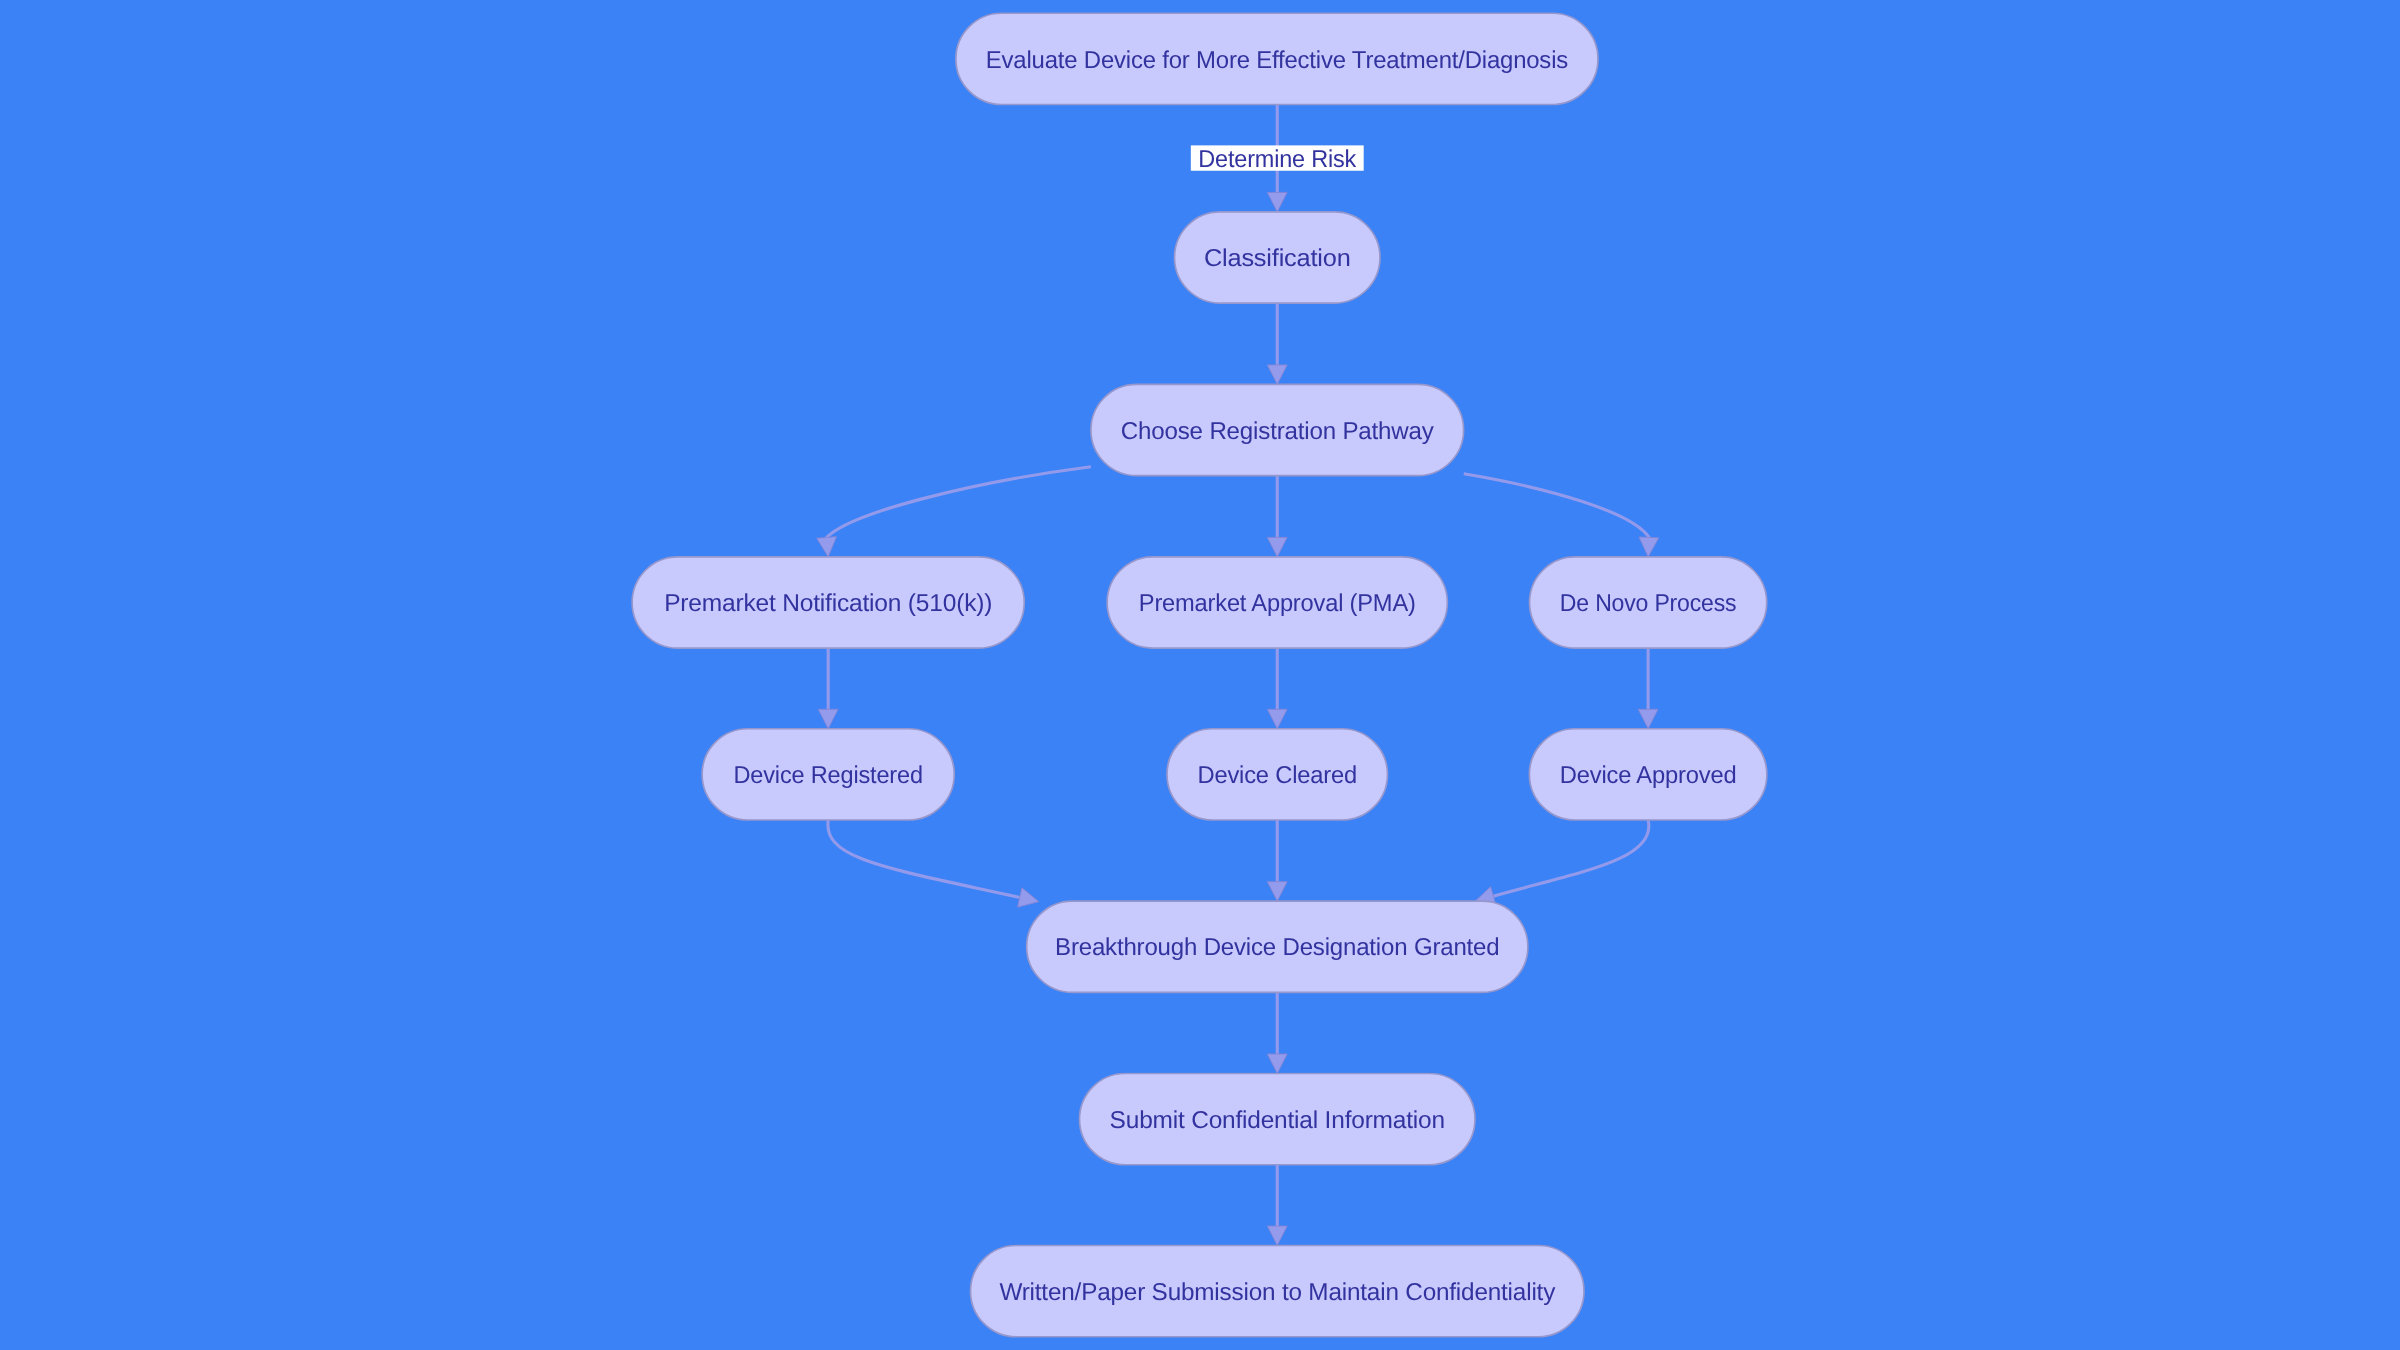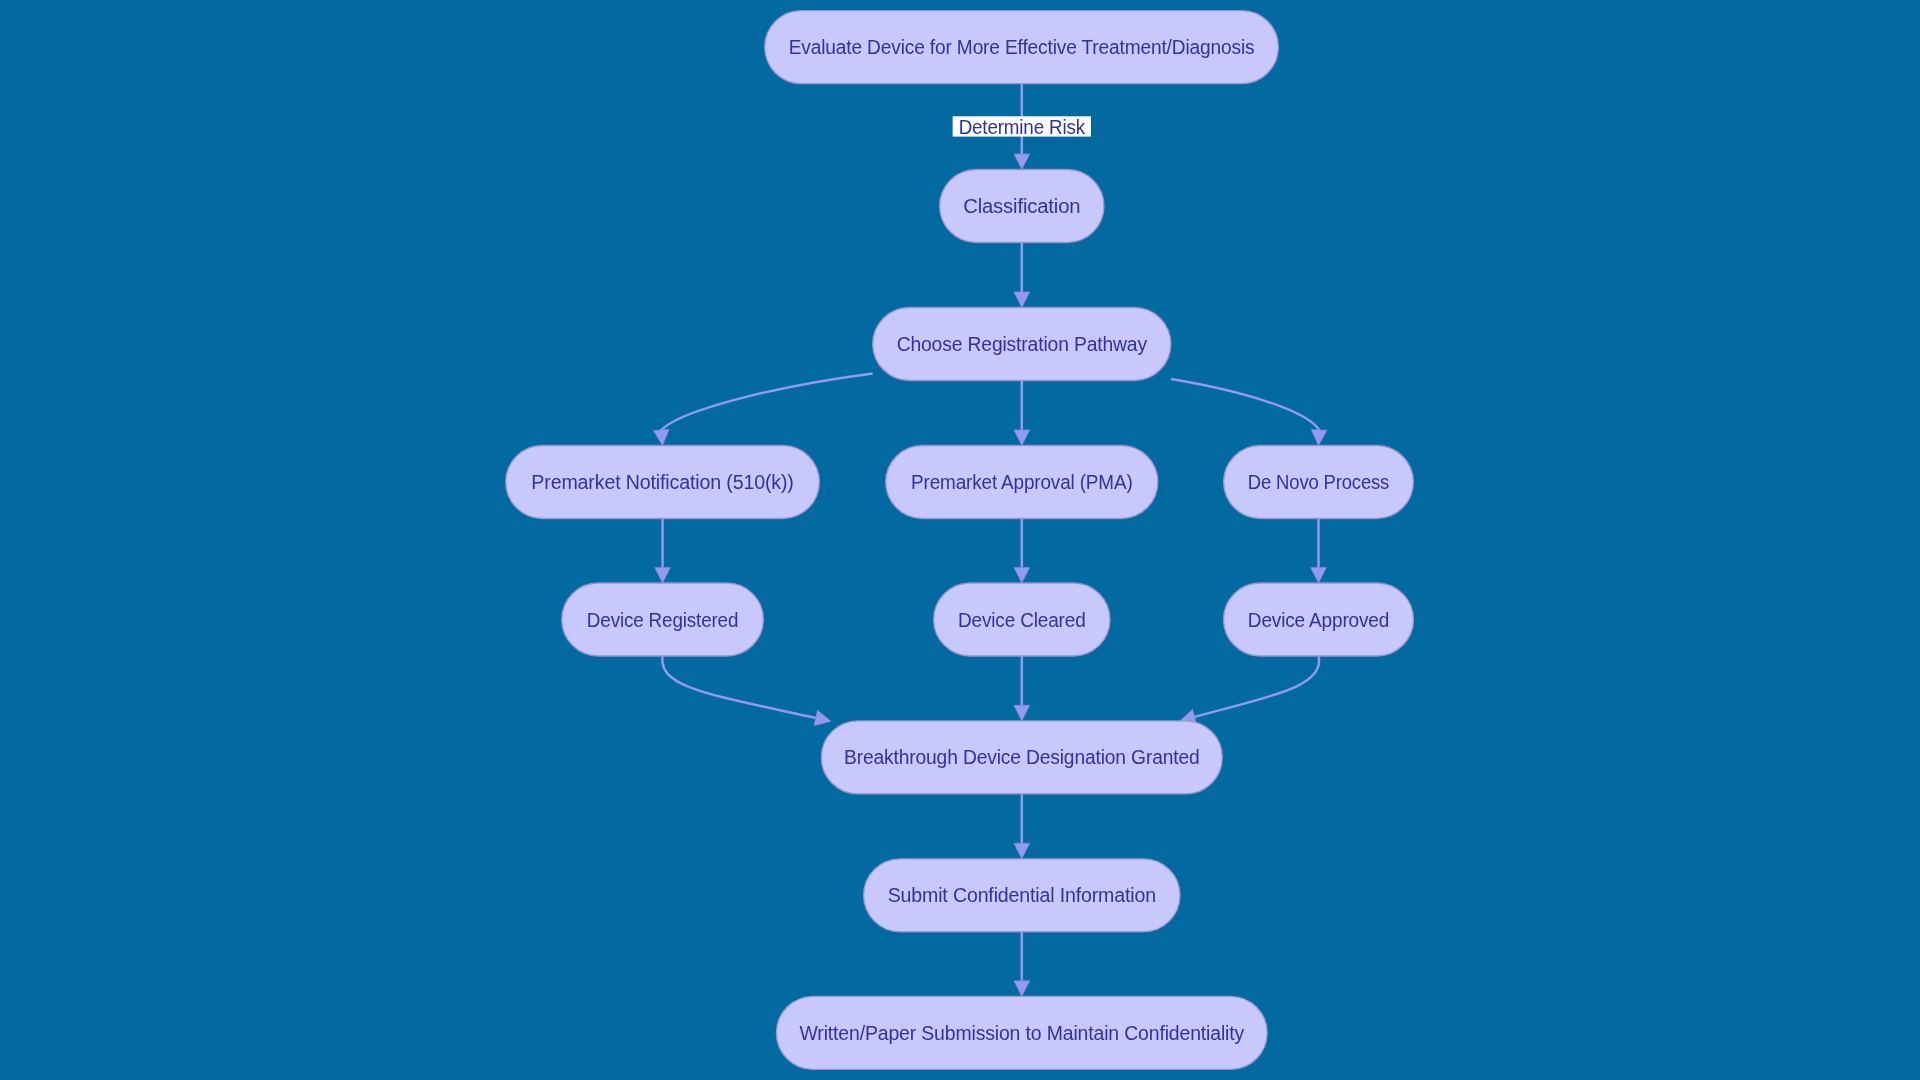--- a/index.html
+++ b/index.html
@@ -1,19 +1,19 @@
 <!DOCTYPE html>
 <html><head>
 <meta charset="utf-8">
 <title>Medical Device Registration Pathway Flowchart</title>
 <style>
   html,body{margin:0;padding:0;background:#ffffff;}
   body{width:1920px;height:1080px;overflow:hidden;
        font-family:"Liberation Sans", sans-serif;}
-  #stage{position:relative;width:1920px;height:1080px;background:#0369a1;}
+  #stage{position:relative;width:1920px;height:1080px;background:#3b82f6;}
   svg#flow{position:absolute;left:0;top:0;width:1920px;height:1080px;display:block;}
   .edge-path{fill:none;stroke:#949aeb;stroke-width:2.5px;stroke-linecap:butt;}
   .edge-head{fill:#949aec;stroke:#8385d4;stroke-width:0.7px;stroke-linejoin:miter;}
   .node-shape{fill:#c9c9fc;stroke:#9697cd;stroke-width:1.35px;}
   .node-label{fill:#33339f;opacity:0.999;font-family:"Liberation Sans",sans-serif;font-size:19.5px;
               text-anchor:middle;dominant-baseline:auto;letter-spacing:-0.15px;}
   .edge-label{fill:#33339f;opacity:0.999;font-family:"Liberation Sans",sans-serif;font-size:19.5px;
               text-anchor:middle;dominant-baseline:auto;letter-spacing:-0.15px;}
 </style>
 </head>

